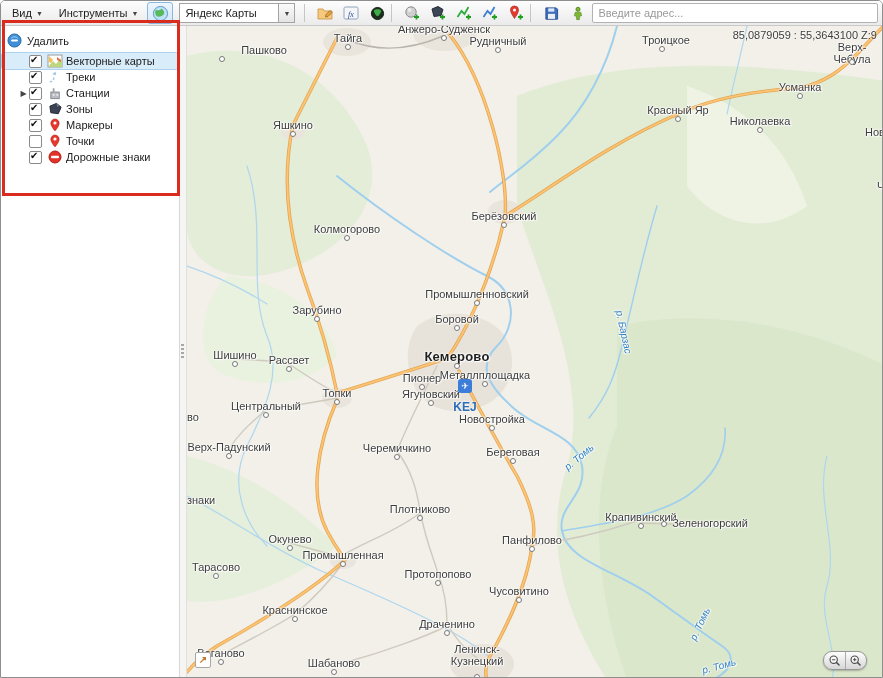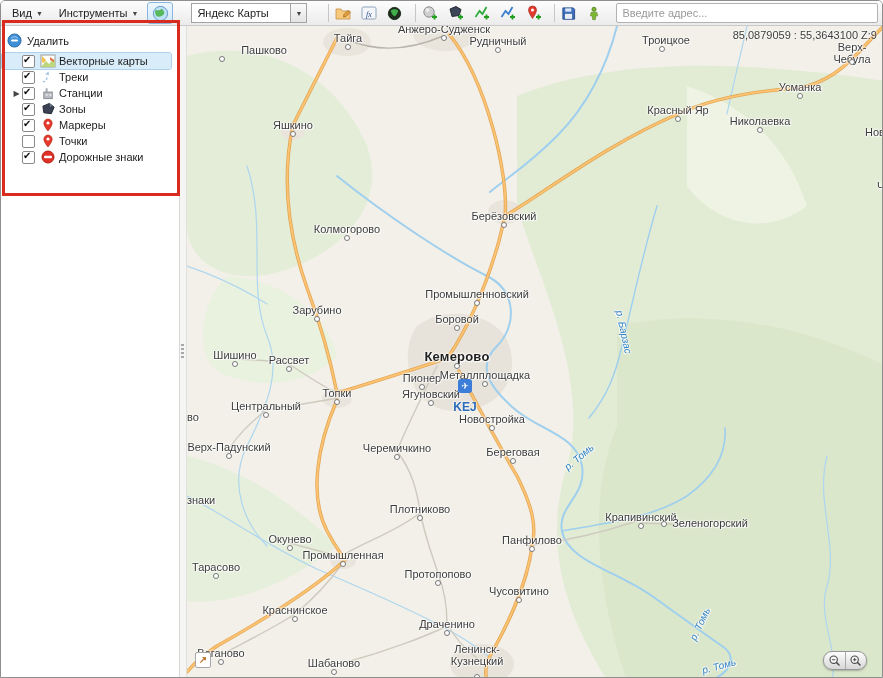--- a/index.html
+++ b/index.html
@@ -8,37 +8,37 @@
        font-family:"Liberation Sans",sans-serif;background:#fff;}
   
   .toolbar{height:24px;display:flex;align-items:center;padding:0 4px;gap:2px;
            background:linear-gradient(#fdfdfd,#ebebeb);border-bottom:1px solid #c9c9c9;}
   .tb-menu{font-size:11px;color:#1c1c1c;padding:2px 6px;display:flex;align-items:center;gap:4px;
            border:1px solid transparent;border-radius:2px;cursor:default;}
   .chev{font-size:7px;color:#444;line-height:1;}
   .globe-btn{width:24px;height:20px;border:1px solid #8ab6e0;border-radius:3px;
              background:linear-gradient(#ecf6fd,#d3e9f8);display:flex;align-items:center;justify-content:center;}
   .map-select{width:114px;height:18px;border:1px solid #a3a3a3;background:#fff;font-size:11px;
-              color:#222;display:flex;align-items:center;margin:0 16px;gap:20px;}
+              color:#222;display:flex;align-items:center;margin:0 4px;gap:20px;}
   .map-select .val{flex:1;padding:0 5px;white-space:nowrap;overflow:hidden;}
   .map-select .dd{width:15px;height:100%;border-left:1px solid #a3a3a3;display:flex;align-items:center;
                   justify-content:center;background:linear-gradient(#fbfbfb,#e4e4e4);}
   .sep{width:1px;height:18px;background:#c6c6c6;margin:0 3px;}
-  .icon-btn{width:22px;height:20px;display:flex;align-items:center;justify-content:flex-start;
+  .icon-btn{width:22px;height:20px;display:flex;align-items:center;justify-content:flex-end;
             border:1px solid transparent;border-radius:2px;}
   .icon-btn svg,.globe-btn svg{display:block;}
   .search{flex:1;height:16px;border:1px solid #b2b2b2;border-radius:2px;font-size:11px;
           padding:1px 5px;color:#333;margin-left:4px;font-family:"Liberation Sans",sans-serif;}
   .search::placeholder{color:#9a9a9a;}
   
   .main{display:flex;height:654px;}
   .panel{width:178px;background:#fff;border-right:1px solid #d8d8d8;position:relative;flex:none;}
   .del-btn{display:flex;align-items:center;gap:5px;margin:7px 0 5px 6px;font-size:11px;color:#1c1c1c;}
   .tree{padding-left:1px;}
-  .trow{height:16px;display:flex;align-items:center;font-size:11px;color:#1c1c1c;padding-left:9px;}
+  .trow{height:16px;display:flex;align-items:center;font-size:11px;color:#1c1c1c;padding-left:16px;}
   .trow .exp{width:11px;font-size:8px;color:#444;text-align:center;flex:none;}
   .cb{width:11px;height:11px;border:1px solid #8a8a8a;border-radius:2px;background:#fff;
       margin-right:5px;flex:none;position:relative;}
   .cb.on::after{content:"✔";position:absolute;left:0px;top:-2px;font-size:10px;color:#111;}
   .licon{width:16px;height:14px;margin-right:3px;flex:none;display:flex;align-items:center;justify-content:center;}
   .trow.sel{background:#d9ecfa;outline:1px solid #aed2ee;border-radius:2px;width:160px;}
   .annot{position:absolute;left:1px;top:19px;width:172px;height:170px;border:3px solid #d92b1e;
          z-index:60;pointer-events:none;}
   .splitter{width:6px;background:#f5f5f3;border-right:1px solid #e0e0de;position:relative;flex:none;}
   .grip{position:absolute;left:1px;top:318px;display:flex;flex-direction:column;gap:2px;}

